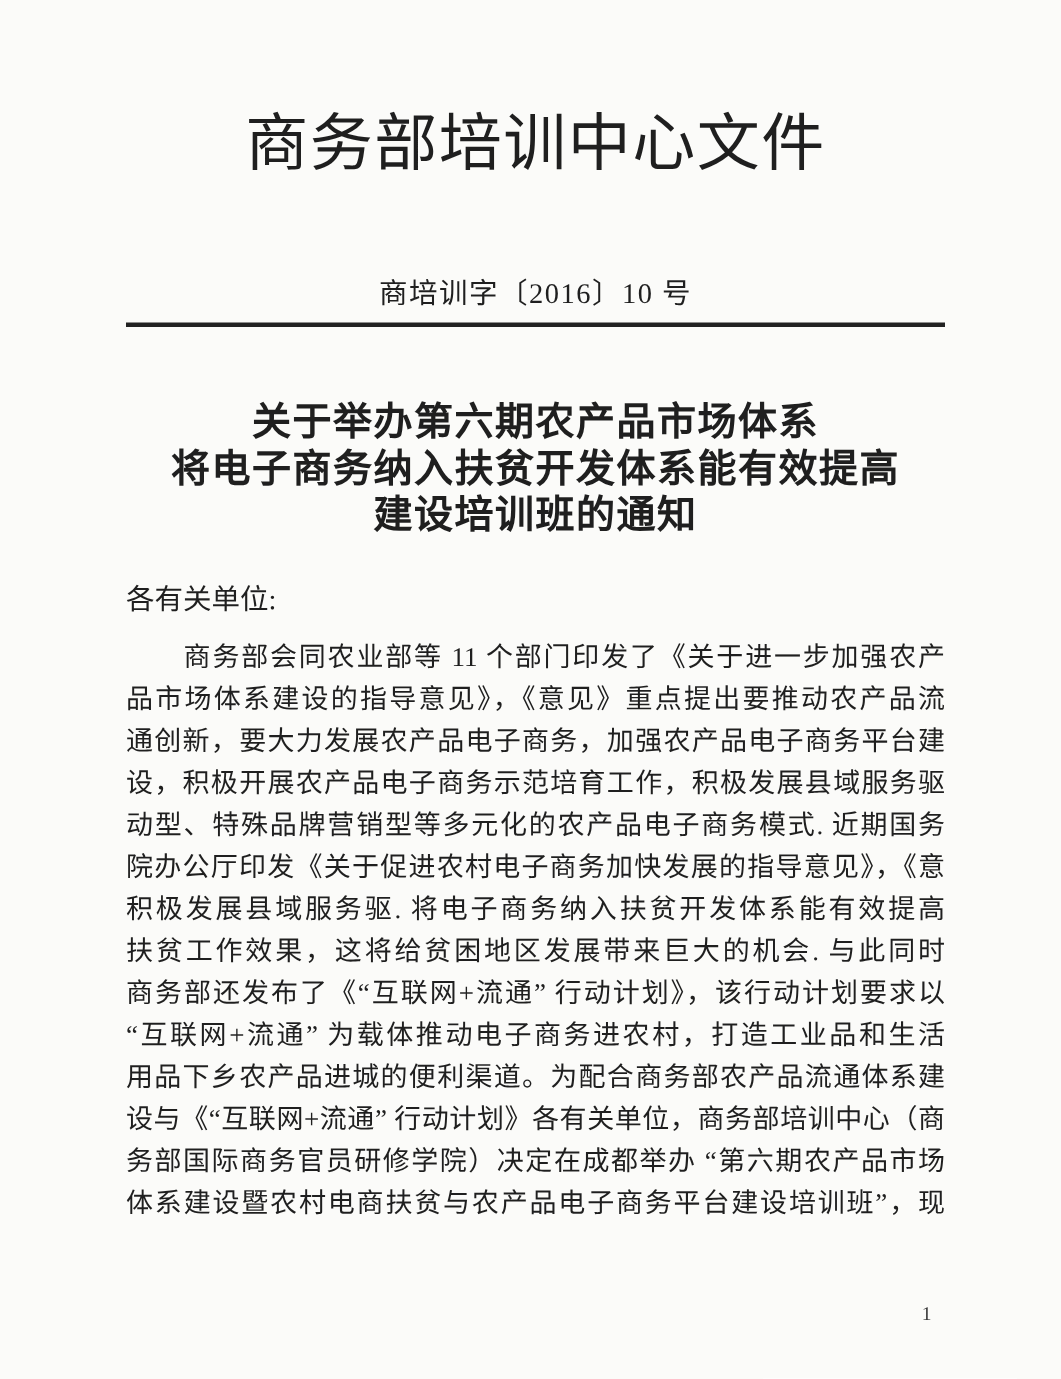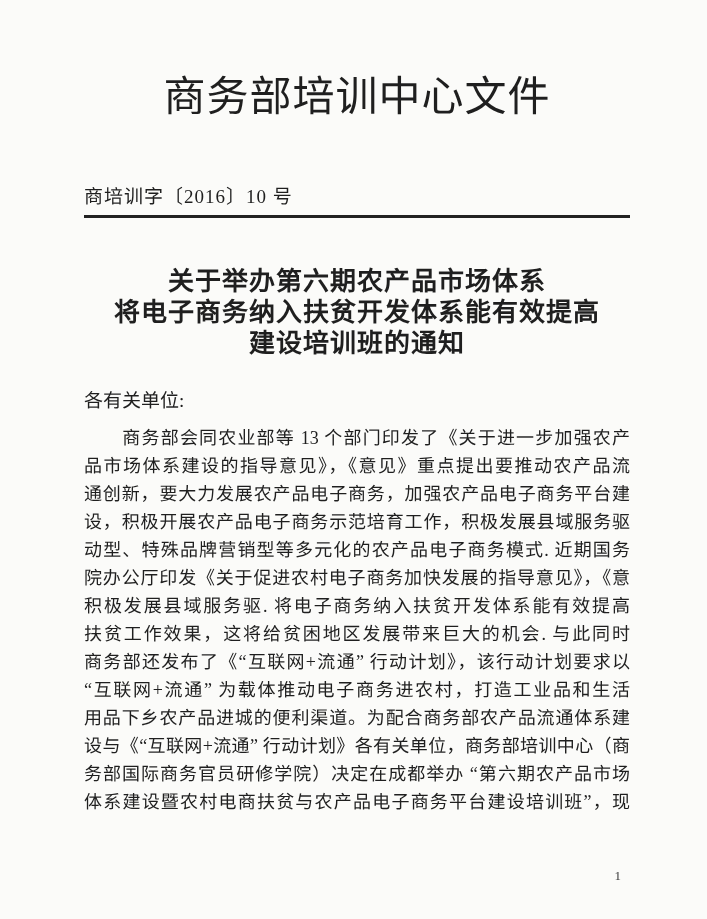--- a/index.html
+++ b/index.html
@@ -27,21 +27,21 @@
     margin-top: 70px;
     text-align: center;
     font-size: 42px;
     font-weight: 400;
     letter-spacing: 1px;
     line-height: 1.3;
     white-space: nowrap;
   }
   .doc-number {
     margin-top: 60px;
-    text-align: left;
+    text-align: center;
     font-size: 19px;
     line-height: 24px;
     letter-spacing: 1px;
   }
   .header-rule {
     margin-top: 6px;
     height: 3px;
     background: var(--rule);
     border: none;
   }
@@ -90,21 +90,21 @@
 
   <div class="notice-title">
       <div class="notice-title-line">关于举办第六期农产品市场体系</div>
       <div class="notice-title-line">将电子商务纳入扶贫开发体系能有效提高</div>
       <div class="notice-title-line">建设培训班的通知</div>
     </div>
 
   <div class="salutation">各有关单位:</div>
 
   <div class="paragraph">
-      <div class="body-line">　　商务部会同农业部等 13 个部门印发了《关于进一步加强农产</div>
+      <div class="body-line">　　商务部会同农业部等 11 个部门印发了《关于进一步加强农产</div>
       <div class="body-line">品市场体系建设的指导意见》，《意见》重点提出要推动农产品流</div>
       <div class="body-line">通创新，要大力发展农产品电子商务，加强农产品电子商务平台建</div>
       <div class="body-line">设，积极开展农产品电子商务示范培育工作，积极发展县域服务驱</div>
       <div class="body-line">动型、特殊品牌营销型等多元化的农产品电子商务模式. 近期国务</div>
       <div class="body-line">院办公厅印发《关于促进农村电子商务加快发展的指导意见》，《意</div>
       <div class="body-line">积极发展县域服务驱. 将电子商务纳入扶贫开发体系能有效提高</div>
       <div class="body-line">扶贫工作效果，这将给贫困地区发展带来巨大的机会. 与此同时</div>
       <div class="body-line">商务部还发布了《“互联网+流通” 行动计划》，该行动计划要求以</div>
       <div class="body-line">“互联网+流通” 为载体推动电子商务进农村，打造工业品和生活</div>
       <div class="body-line">用品下乡农产品进城的便利渠道。为配合商务部农产品流通体系建</div>

